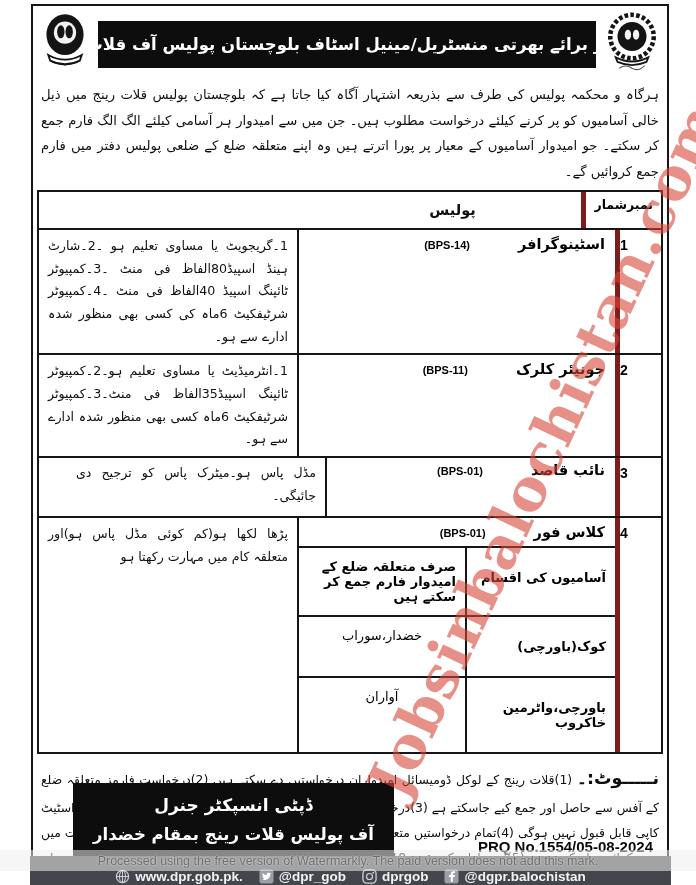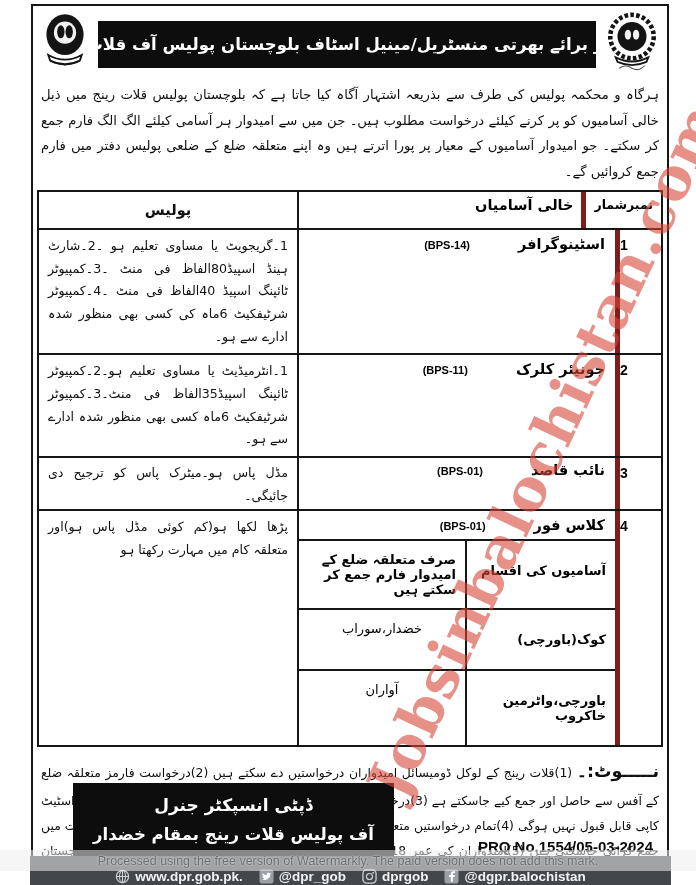--- a/index.html
+++ b/index.html
@@ -89,23 +89,20 @@
         </svg>
       </div>
     </div>
 
     <div class="intro">ہرگاہ و محکمہ پولیس کی طرف سے بذریعہ اشتہار آگاہ کیا جاتا ہے کہ بلوچستان پولیس قلات رینج میں ذیل خالی آسامیوں کو پر کرنے کیلئے درخواست مطلوب ہیں۔ جن میں سے امیدوار ہر آسامی کیلئے الگ الگ فارم جمع کر سکتے۔ جو امیدوار آسامیوں کے معیار پر پورا اترتے ہیں وہ اپنے متعلقہ ضلع کے ضلعی پولیس دفتر میں فارم جمع کروائیں گے۔</div>
 
     <div class="jobs-table">
 
       <div class="trow">
         <div class="c-serial th" style="font-family:'DejaVu Sans',sans-serif;font-size:12.5px;padding-top:5px;">نمبرشمار</div>
-        <div class="c-vacancy">
-            <div class="th">خالی آسامیاں</div>
-          </div>
         <div class="c-qual th th-center" style="font-size:14.5px;">پولیس</div>
       </div>
 
       <div class="trow r1">
         <div class="c-serial">1</div>
         <div class="c-vacancy">
           <div class="post-line">
             <span class="post-name">اسٹینوگرافر</span>
             <span class="post-bps">(BPS-14)</span>
           </div>
@@ -125,21 +122,21 @@
       </div>
 
       <div class="trow r3">
         <div class="c-serial">3</div>
         <div class="c-vacancy">
           <div class="post-line" style="padding-top:4px;padding-bottom:2px;">
             <span class="post-name">نائب قاصد</span>
             <span class="post-bps">(BPS-01)</span>
           </div>
         </div>
-        <div class="c-qual" style="padding-top:4px;padding-bottom:2px;">مڈل پاس ہو۔میٹرک پاس کو ترجیح دی جائیگی۔</div>
+        <div class="c-qual" style="padding-top:4px;padding-bottom:9px;margin-left:28px;">مڈل پاس ہو۔میٹرک پاس کو ترجیح دی جائیگی۔</div>
       </div>
 
       <div class="trow">
         <div class="c-serial">4</div>
         <div class="c-vacancy">
           <div class="post-line" style="padding-bottom:2px;">
             <span class="post-name">کلاس فور</span>
             <span class="post-bps">(BPS-01)</span>
           </div>
           <div class="nested">
@@ -164,21 +161,21 @@
 
     <div class="notes">
       <span class="notes-label">نـــــوٹ:۔</span><span> (1)قلات رینج کے لوکل ڈومیسائل امیدواران درخواستیں دے سکتے ہیں (2)درخواست فارمز متعلقہ ضلع کے آفس سے حاصل اور جمع کیے جاسکتے ہے (3)درخواست فارم کی فیس مبلغ 300/- روپے ہوگی۔ فارم کی فوٹو اسٹیٹ کاپی قابل قبول نہیں ہوگی (4)تمام درخواستیں متعلقہ ضلع میں اشتہار کے شائع ہونے سے 15 دن تک دفتری اوقات میں جمع کرائی جاسکتی ہیں (5)امیدواران کی عمر 18 سال سے کم اور 28 سال سے زائد نہ ہو۔تاہم حکومت بلوچستان کی طرف سے عمر کی بالائی حد میں دی گئی رعایت قابل قبول ہوگی (6)تمام امیدواران کے تحریری/ٹیکنیکل امتحان کی تاریخ و جگہ کی اطلاع بعد میں بذریعہ اشتہار دی جائیگا (7)تحریری/ٹیکنیکل اور انٹرویوں میں شرکت کرنے والے امیدواران کو کوئی TA/DA نہیں دیا جائیگا (8)فارم کے ساتھ تمام تعلیمی اسناد،کمپیوٹر/شارٹ ہینڈ ڈپلومہ،شناختی کارڈ،لوکل/ڈومیسائل کی کاپیاں اور دو عدد پاسپورٹ سائز تصاویر تصدیق شدہ منسلک کریں (9)نامکمل اور مقررہ تاریخ کے بعد موصول ہونے والی درخواستوں کو زیرغور نہیں لایا جائیگا (10)تجربہ رکھنے والے امیدواروں کو ترجیح دی جائیگی (11)گورنمنٹ ملازمین اپنے محکمے کے توسط سے فارم جمع کریں گے (12)درج بالا خالی آسامیوں کے لئے %5 فیصد کوٹہ کے حساب سے خواتین،معذور اور اقلیتی امیدوار کوٹہ کے حساب سے درخواستیں جمع کر سکتے ہیں (13)محکمہ تمام یا کوئی بھی آسامی کو کسی بھی وقت منسوخ کرنے کا اختیار رکھتا ہے۔</span>
     </div>
 
     <div class="bottom-row">
       <div class="sig-box">
         <div class="sig-line1">ڈپٹی انسپکٹر جنرل</div>
         <div class="sig-line2">آف پولیس قلات رینج بمقام خضدار</div>
       </div>
-      <div class="prq">PRQ No.1554/05-03-2024</div>
+      <div class="prq">PRQ No.1554/05-08-2024</div>
     </div>
 
   </div>
 
   <div class="watermark">Jobsinbalochistan.com</div>
 
   <div class="footer-bar">
     <span class="fitem">
       <svg width="15" height="15" viewBox="0 0 16 16">
         <circle cx="8" cy="8" r="6.5" fill="none" stroke="#cfd3d6" stroke-width="1.3"></circle>

